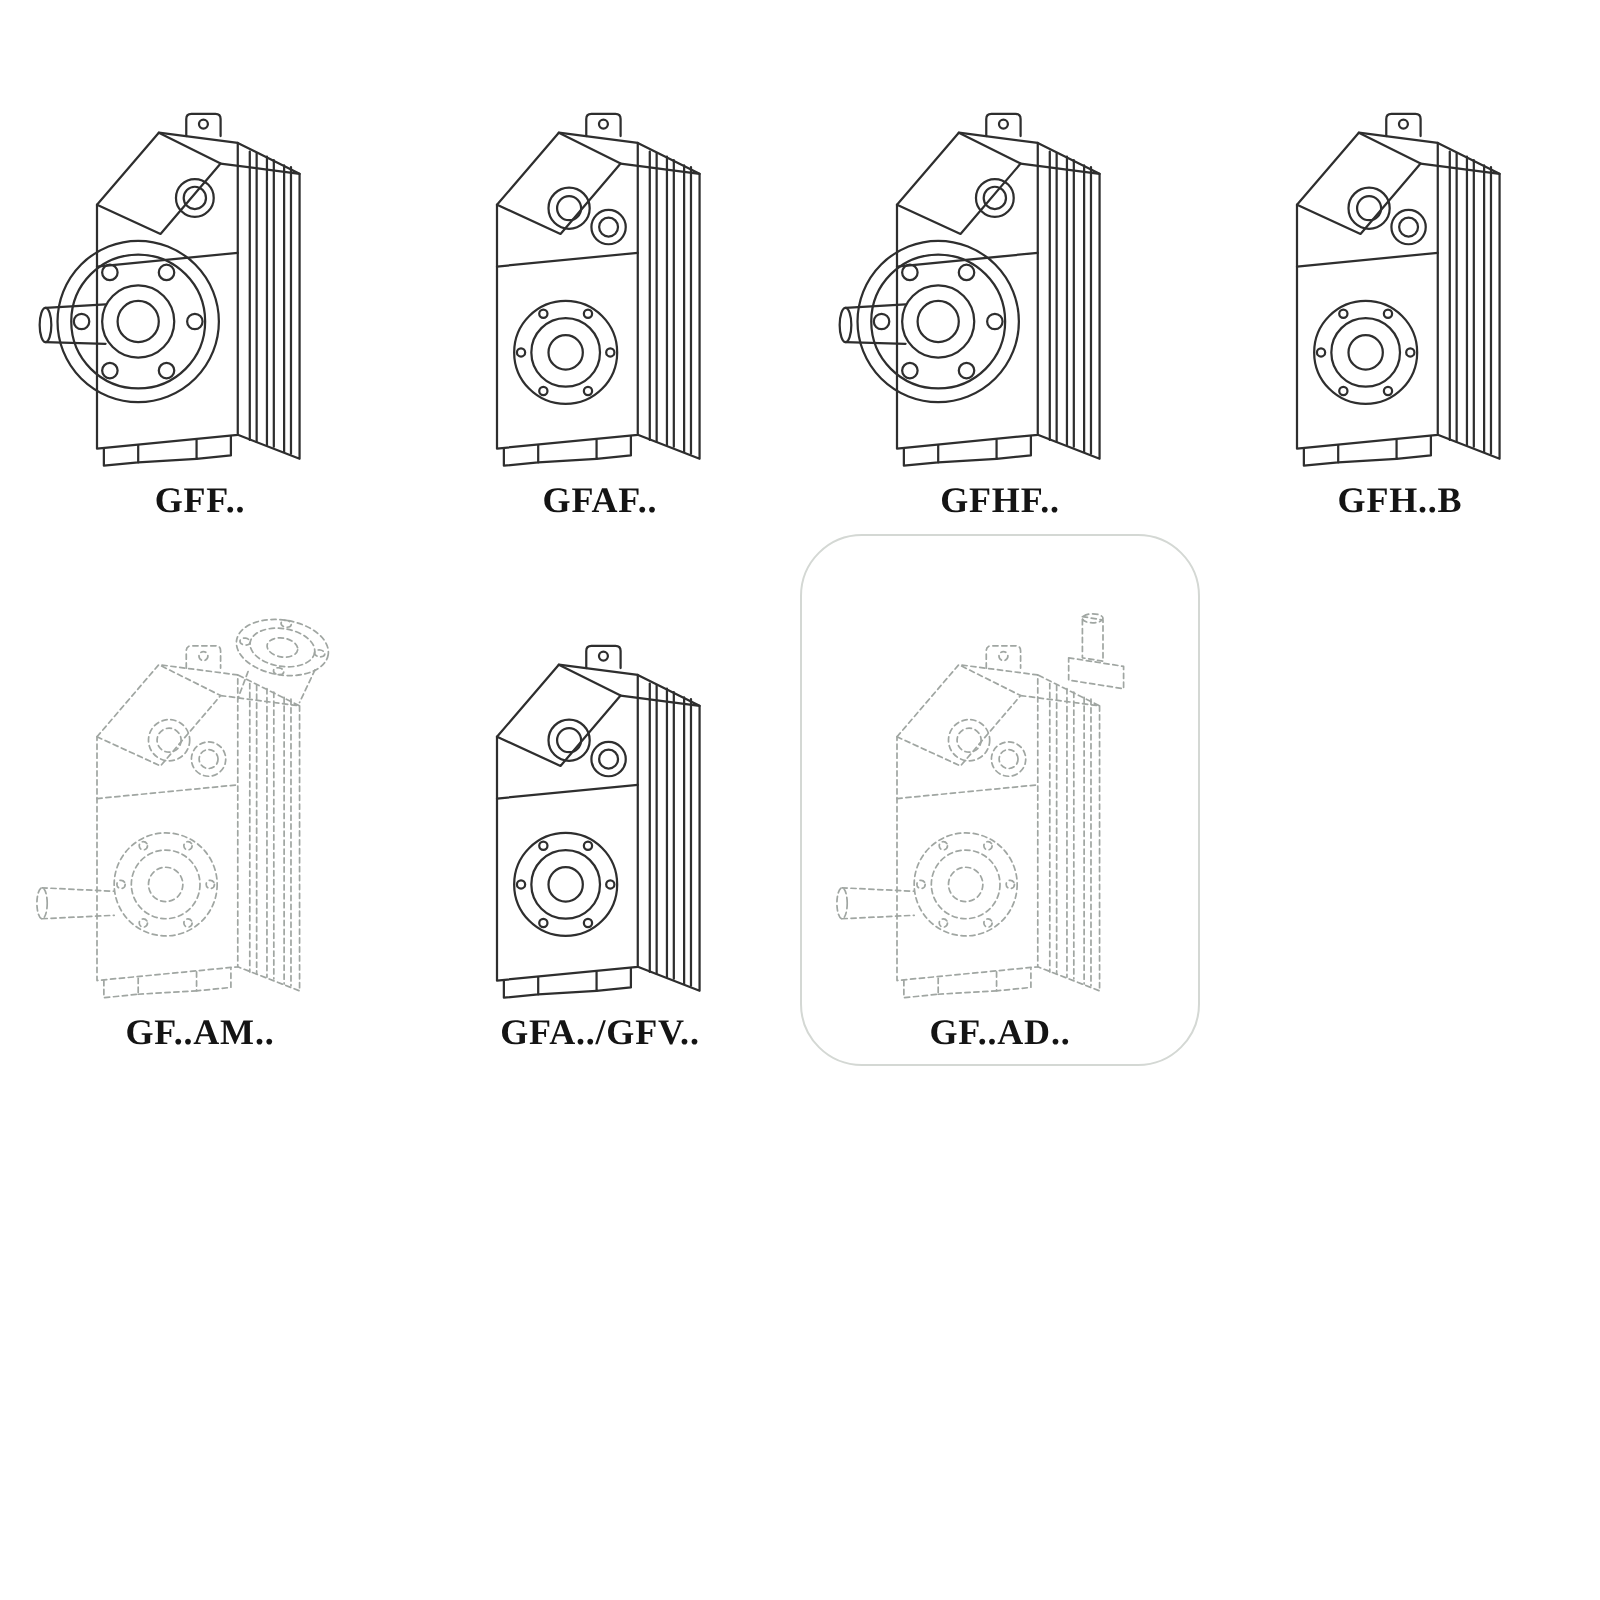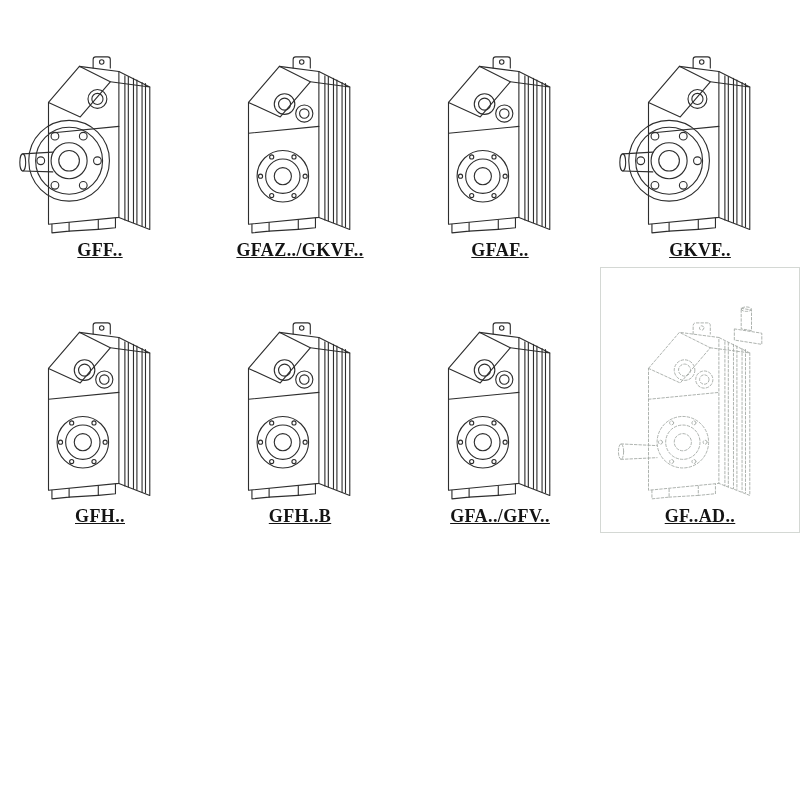--- a/index.html
+++ b/index.html
@@ -12,25 +12,25 @@
     font-family: "Liberation Serif", serif;
     box-sizing: border-box;
   }
   .cell {
     margin: 0; padding: 2px 2px 6px;
     display: flex; flex-direction: column;
     align-items: center; justify-content: flex-end;
     overflow: hidden;
     box-sizing: border-box;
   }
-  .cell-boxed { outline: 1px solid #d4d8d4; outline-offset: -1px; }
+  .cell-boxed { outline: 1px solid #d4d8d4; outline-offset: -1px; border-radius: 31px; }
   .draw { width: 178px; height: 206px; flex: 0 0 auto; }
   .model-label {
     font-weight: 700; font-size: 18px; color: #141414;
-    letter-spacing: 0.4px; margin-top: 2px; white-space: nowrap; text-decoration: underline;
+    letter-spacing: 0.4px; margin-top: 2px; white-space: nowrap;
   }
   .cell:nth-child(11) .model-label,
   .cell:nth-child(12) .model-label { font-size: 21px; }
   svg.solid  { stroke: #2e2e2e; fill: none; stroke-width: 1.3px; stroke-linejoin: round; stroke-linecap: round; }
   svg.dashed { stroke: #a0a6a2; fill: none; stroke-width: 1px; stroke-dasharray: 3 2.2; stroke-linejoin: round; stroke-linecap: round; }
   .defs-holder { position: absolute; width: 0; height: 0; overflow: hidden; }
 </style>
 </head>
 <body>
 
@@ -159,55 +159,49 @@
 
 <div class="page">
 
   <figure class="cell">
     <svg class="draw solid" viewBox="0 0 200 240" role="img">
         <use href="#gearbox-flange-drawing"></use>
       </svg>
     <figcaption class="model-label">GFF..</figcaption>
   </figure>
 
+
   <figure class="cell">
     <svg class="draw solid" viewBox="0 0 200 240" role="img">
         <use href="#gearbox-bores-drawing"></use>
       </svg>
-    <figcaption class="model-label">GFAZ../GKVF..</figcaption>
-  </figure>
+    <figcaption class="model-label">GFAF..</figcaption>
+  </figure>
+
+  <figure class="cell">
+    <svg class="draw solid" viewBox="0 0 200 240" role="img">
+        <use href="#gearbox-flange-drawing"></use>
+      </svg>
+    <figcaption class="model-label">GFHF..</figcaption>
+  </figure>
+
 
   <figure class="cell">
     <svg class="draw solid" viewBox="0 0 200 240" role="img">
         <use href="#gearbox-bores-drawing"></use>
       </svg>
-    <figcaption class="model-label">GFAF..</figcaption>
-  </figure>
-
-  <figure class="cell">
-    <svg class="draw solid" viewBox="0 0 200 240" role="img">
-        <use href="#gearbox-flange-drawing"></use>
-      </svg>
-    <figcaption class="model-label">GKVF..</figcaption>
-  </figure>
-
-  <figure class="cell">
-    <svg class="draw solid" viewBox="0 0 200 240" role="img">
-        <use href="#gearbox-bores-drawing"></use>
-      </svg>
-    <figcaption class="model-label">GFH..</figcaption>
-  </figure>
-
-  <figure class="cell">
-    <svg class="draw solid" viewBox="0 0 200 240" role="img">
-        <use href="#gearbox-bores-drawing"></use>
-      </svg>
     <figcaption class="model-label">GFH..B</figcaption>
   </figure>
 
+  <figure class="cell">
+    <svg class="draw dashed" viewBox="0 0 200 240" role="img">
+        <use href="#gearbox-motor-adapter-drawing"></use>
+      </svg>
+    <figcaption class="model-label">GF..AM..</figcaption>
+  </figure>
 
 
 
   <figure class="cell">
     <svg class="draw solid" viewBox="0 0 200 240" role="img">
         <use href="#gearbox-bores-drawing"></use>
       </svg>
     <figcaption class="model-label">GFA../GFV..</figcaption>
   </figure>
 

